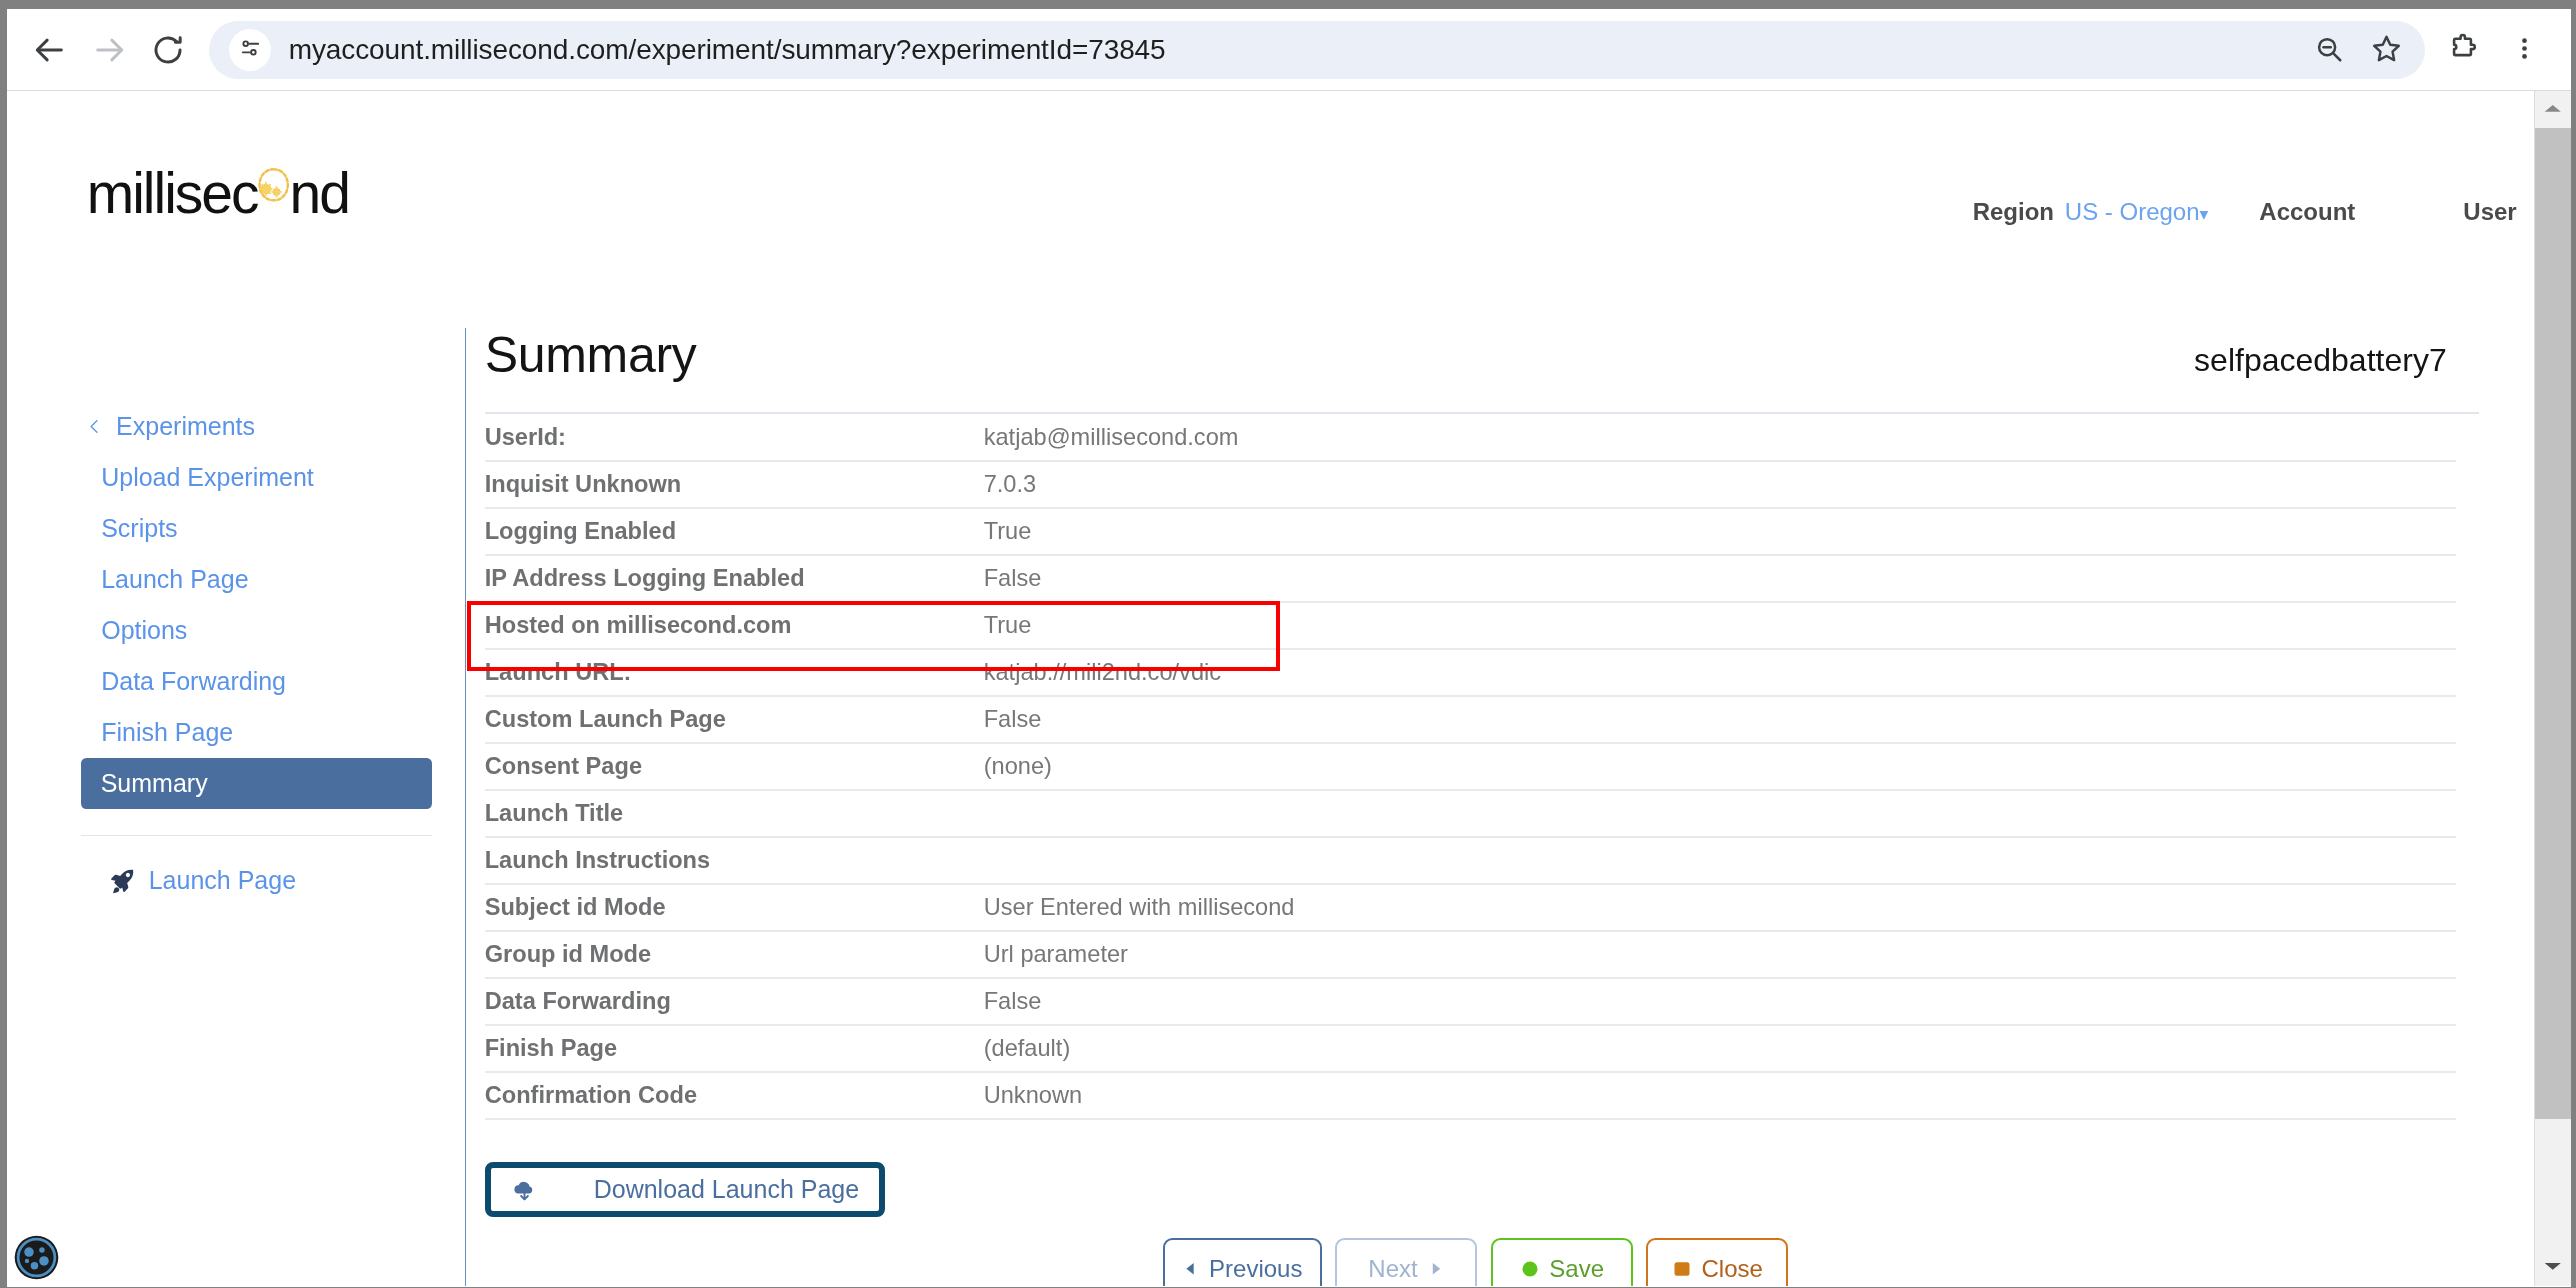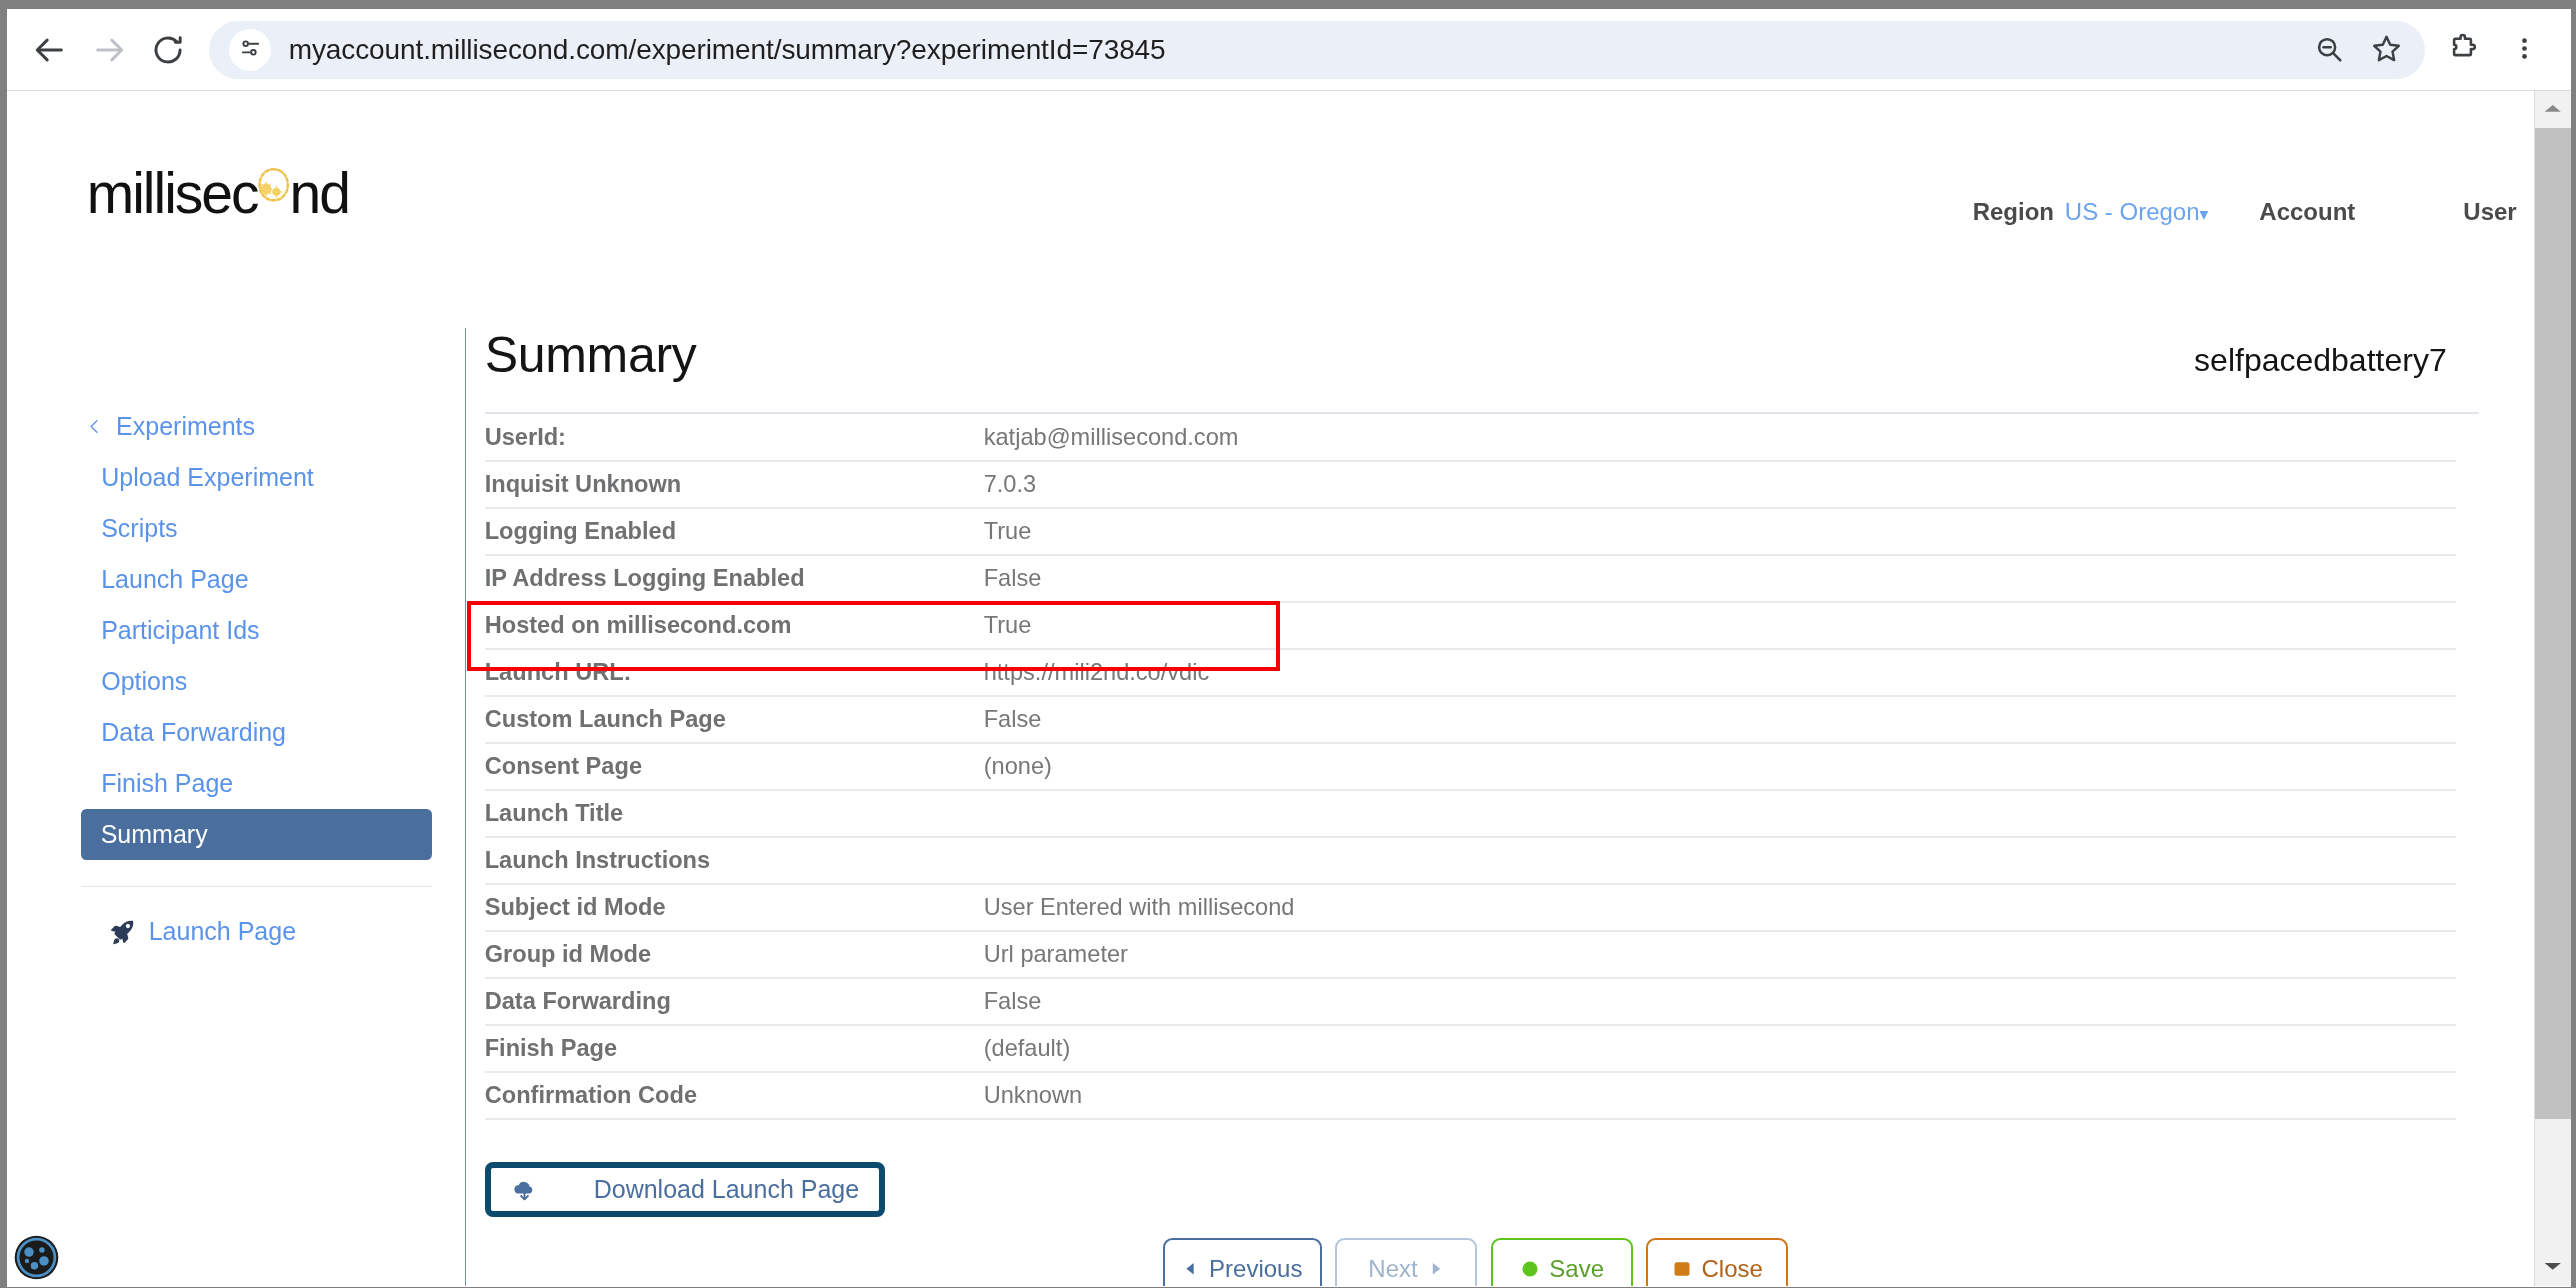--- a/index.html
+++ b/index.html
@@ -450,21 +450,20 @@
             <span class="back-chevron">
               <svg width="17.5" height="27" viewBox="0 0 24 24" fill="none" stroke="#5b93e8" stroke-width="1.8" stroke-linecap="round" stroke-linejoin="round">
                   <polyline points="15,4 7,12 15,20"></polyline>
                 </svg>
             </span>
             <span>Experiments</span>
           </a>
           <a class="side-item">Upload Experiment</a>
           <a class="side-item">Scripts</a>
           <a class="side-item">Launch Page</a>
-          <a class="side-item">Participant Ids</a>
           <a class="side-item">Options</a>
           <a class="side-item">Data Forwarding</a>
           <a class="side-item">Finish Page</a>
           <a class="side-item active">Summary</a>
         </div>
 
         <div id="sidebar-sep"></div>
 
         <a id="launch-page-link">
           <span id="rocket-icon">
@@ -501,21 +500,21 @@
               <tr>
                   <td class="k">IP Address Logging Enabled</td>
                   <td class="v">False</td>
                 </tr>
               <tr>
                   <td class="k">Hosted on millisecond.com</td>
                   <td class="v">True</td>
                 </tr>
               <tr id="launch-url-row">
                   <td class="k">Launch URL:</td>
-                  <td class="v">https://mili2nd.co/vdic</td>
+                  <td class="v">katjab://mili2nd.co/vdic</td>
                 </tr>
               <tr>
                   <td class="k">Custom Launch Page</td>
                   <td class="v">False</td>
                 </tr>
               <tr>
                   <td class="k">Consent Page</td>
                   <td class="v">(none)</td>
                 </tr>
               <tr>

